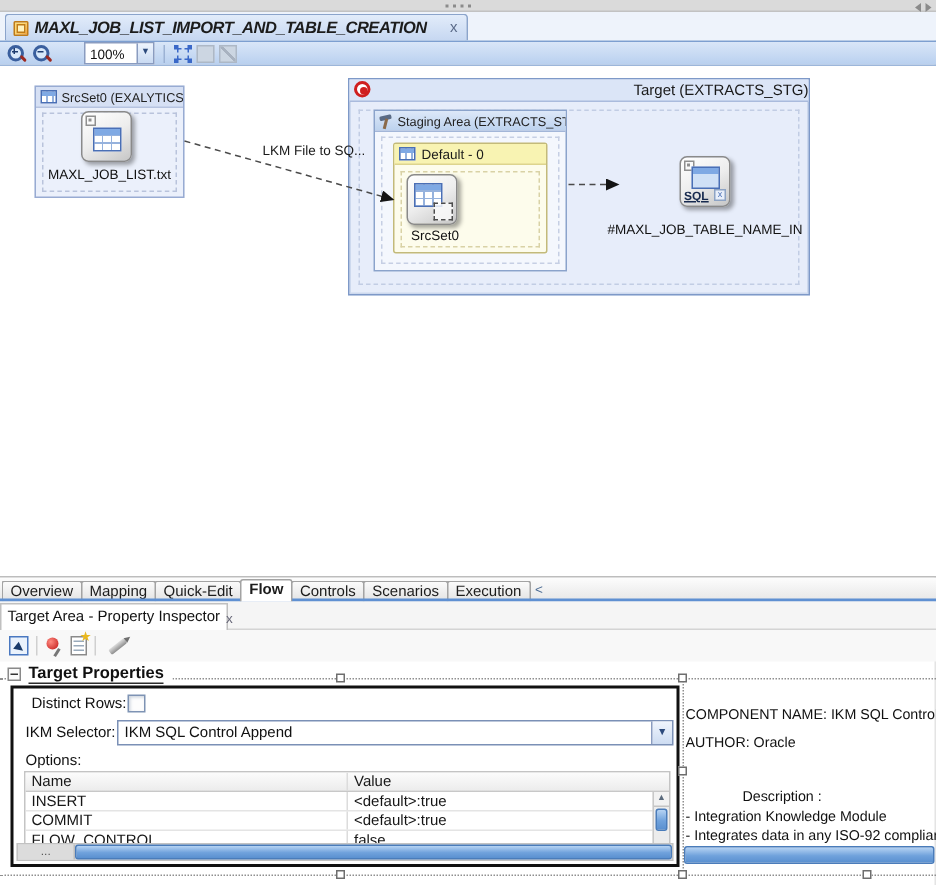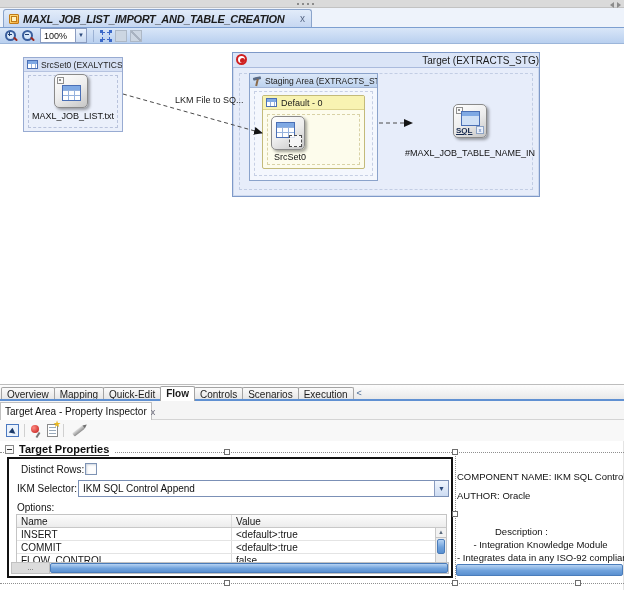--- a/index.html
+++ b/index.html
@@ -25,21 +25,21 @@
   .etab .tclose { margin-left:auto; font-size:10px; color:#5a6a88; line-height:10px; padding:0 1px; }
 
   
   .ctoolbar { position:absolute; left:0; top:27px; width:624px; height:17px; background:linear-gradient(#d9e6f8,#b9d0ef);
               border-top:1px solid #7d9fd0; border-bottom:1px solid #9cb6da; display:flex; align-items:center; gap:3px; padding-left:4px; }
   .mag { width:14px; height:14px; position:relative; flex:none; }
   .mag::before { content:""; position:absolute; left:1px; top:1px; width:7px; height:7px; border:2px solid #3a5f9e; background:#d8e8fa; border-radius:50%; }
   .mag::after { content:""; position:absolute; left:9px; top:9px; width:5px; height:2px; background:#9c2a22; transform:rotate(45deg); border-radius:1px; }
   .mag .h { position:absolute; left:3.5px; top:5px; width:4px; height:1.5px; background:#1e3c70; }
   .mag .v { position:absolute; left:4.8px; top:3.8px; width:1.5px; height:4px; background:#1e3c70; }
-  .zoom-combo { width:47px; height:15px; background:#fff; border:1px solid #8a9cc0; display:flex; align-items:center; font-size:9px; color:#111; padding-left:3px; margin-left:2px; }
+  .zoom-combo { width:47px; height:15px; background:#fff; border:1px solid #8a9cc0; display:flex; align-items:center; font-size:9px; color:#111; padding-left:3px; margin-left:18px; }
   .zoom-combo .arr { margin-left:auto; width:11px; height:13px; background:linear-gradient(#eef4fd,#c9daf2); border-left:1px solid #8a9cc0; font-size:6px; color:#2c4a7c; text-align:center; line-height:13px; }
   .tsep { width:1px; height:12px; background:#9cb2d4; margin:0 3px; flex:none; }
   .fiticon { width:12px; height:12px; position:relative; flex:none; }
   .fiticon::before { content:""; position:absolute; inset:2px; border:1px dashed #3a68c8; }
   .fiticon::after { content:""; position:absolute; left:0; top:0; width:3px; height:3px; background:#3a68c8; box-shadow:9px 0 0 #3a68c8, 0 9px 0 #3a68c8, 9px 9px 0 #3a68c8; }
   .disicon { width:12px; height:12px; background:#ccd6e2; border:1px solid #adb8c6; flex:none; position:relative; }
   .disicon.link::after { content:""; position:absolute; inset:0; background:linear-gradient(45deg, transparent 44%, #a8b2c0 44%, #a8b2c0 58%, transparent 58%); }
 
   
   .canvas { position:absolute; left:0; top:44px; width:624px; height:340px; background:#fff; }
@@ -317,21 +317,21 @@
 
     <div class="hscroll">
       <div class="lbox">...</div>
       <div class="thumb bluethumb"></div>
     </div>
   </div>
 
   <div class="kmline" style="top:471px;">COMPONENT NAME: IKM SQL Control Appen</div>
   <div class="kmline" style="top:490px;">AUTHOR: Oracle</div>
   <div class="kmline" style="top:526px;padding-left:38px;">Description :</div>
-  <div class="kmline" style="top:539px;text-align:center;">- Integration Knowledge Module</div>
+  <div class="kmline" style="top:539px;">- Integration Knowledge Module</div>
   <div class="kmline" style="top:552px;">- Integrates data in any ISO-92 compliant d</div>
   <div class="rscroll bluethumb"></div>
 
   <div class="dotline-h" style="left:0; top:452px; width:624px;"></div>
   <div class="dotline-h" style="left:0; top:583px; width:624px;"></div>
   <div class="dotline-v" style="left:455px; top:452px; height:131px;"></div>
   <div class="handle" style="left:224px; top:449px;"></div>
   <div class="handle" style="left:452px; top:449px;"></div>
   <div class="handle" style="left:452px; top:511px;"></div>
   <div class="handle" style="left:224px; top:580px;"></div>

